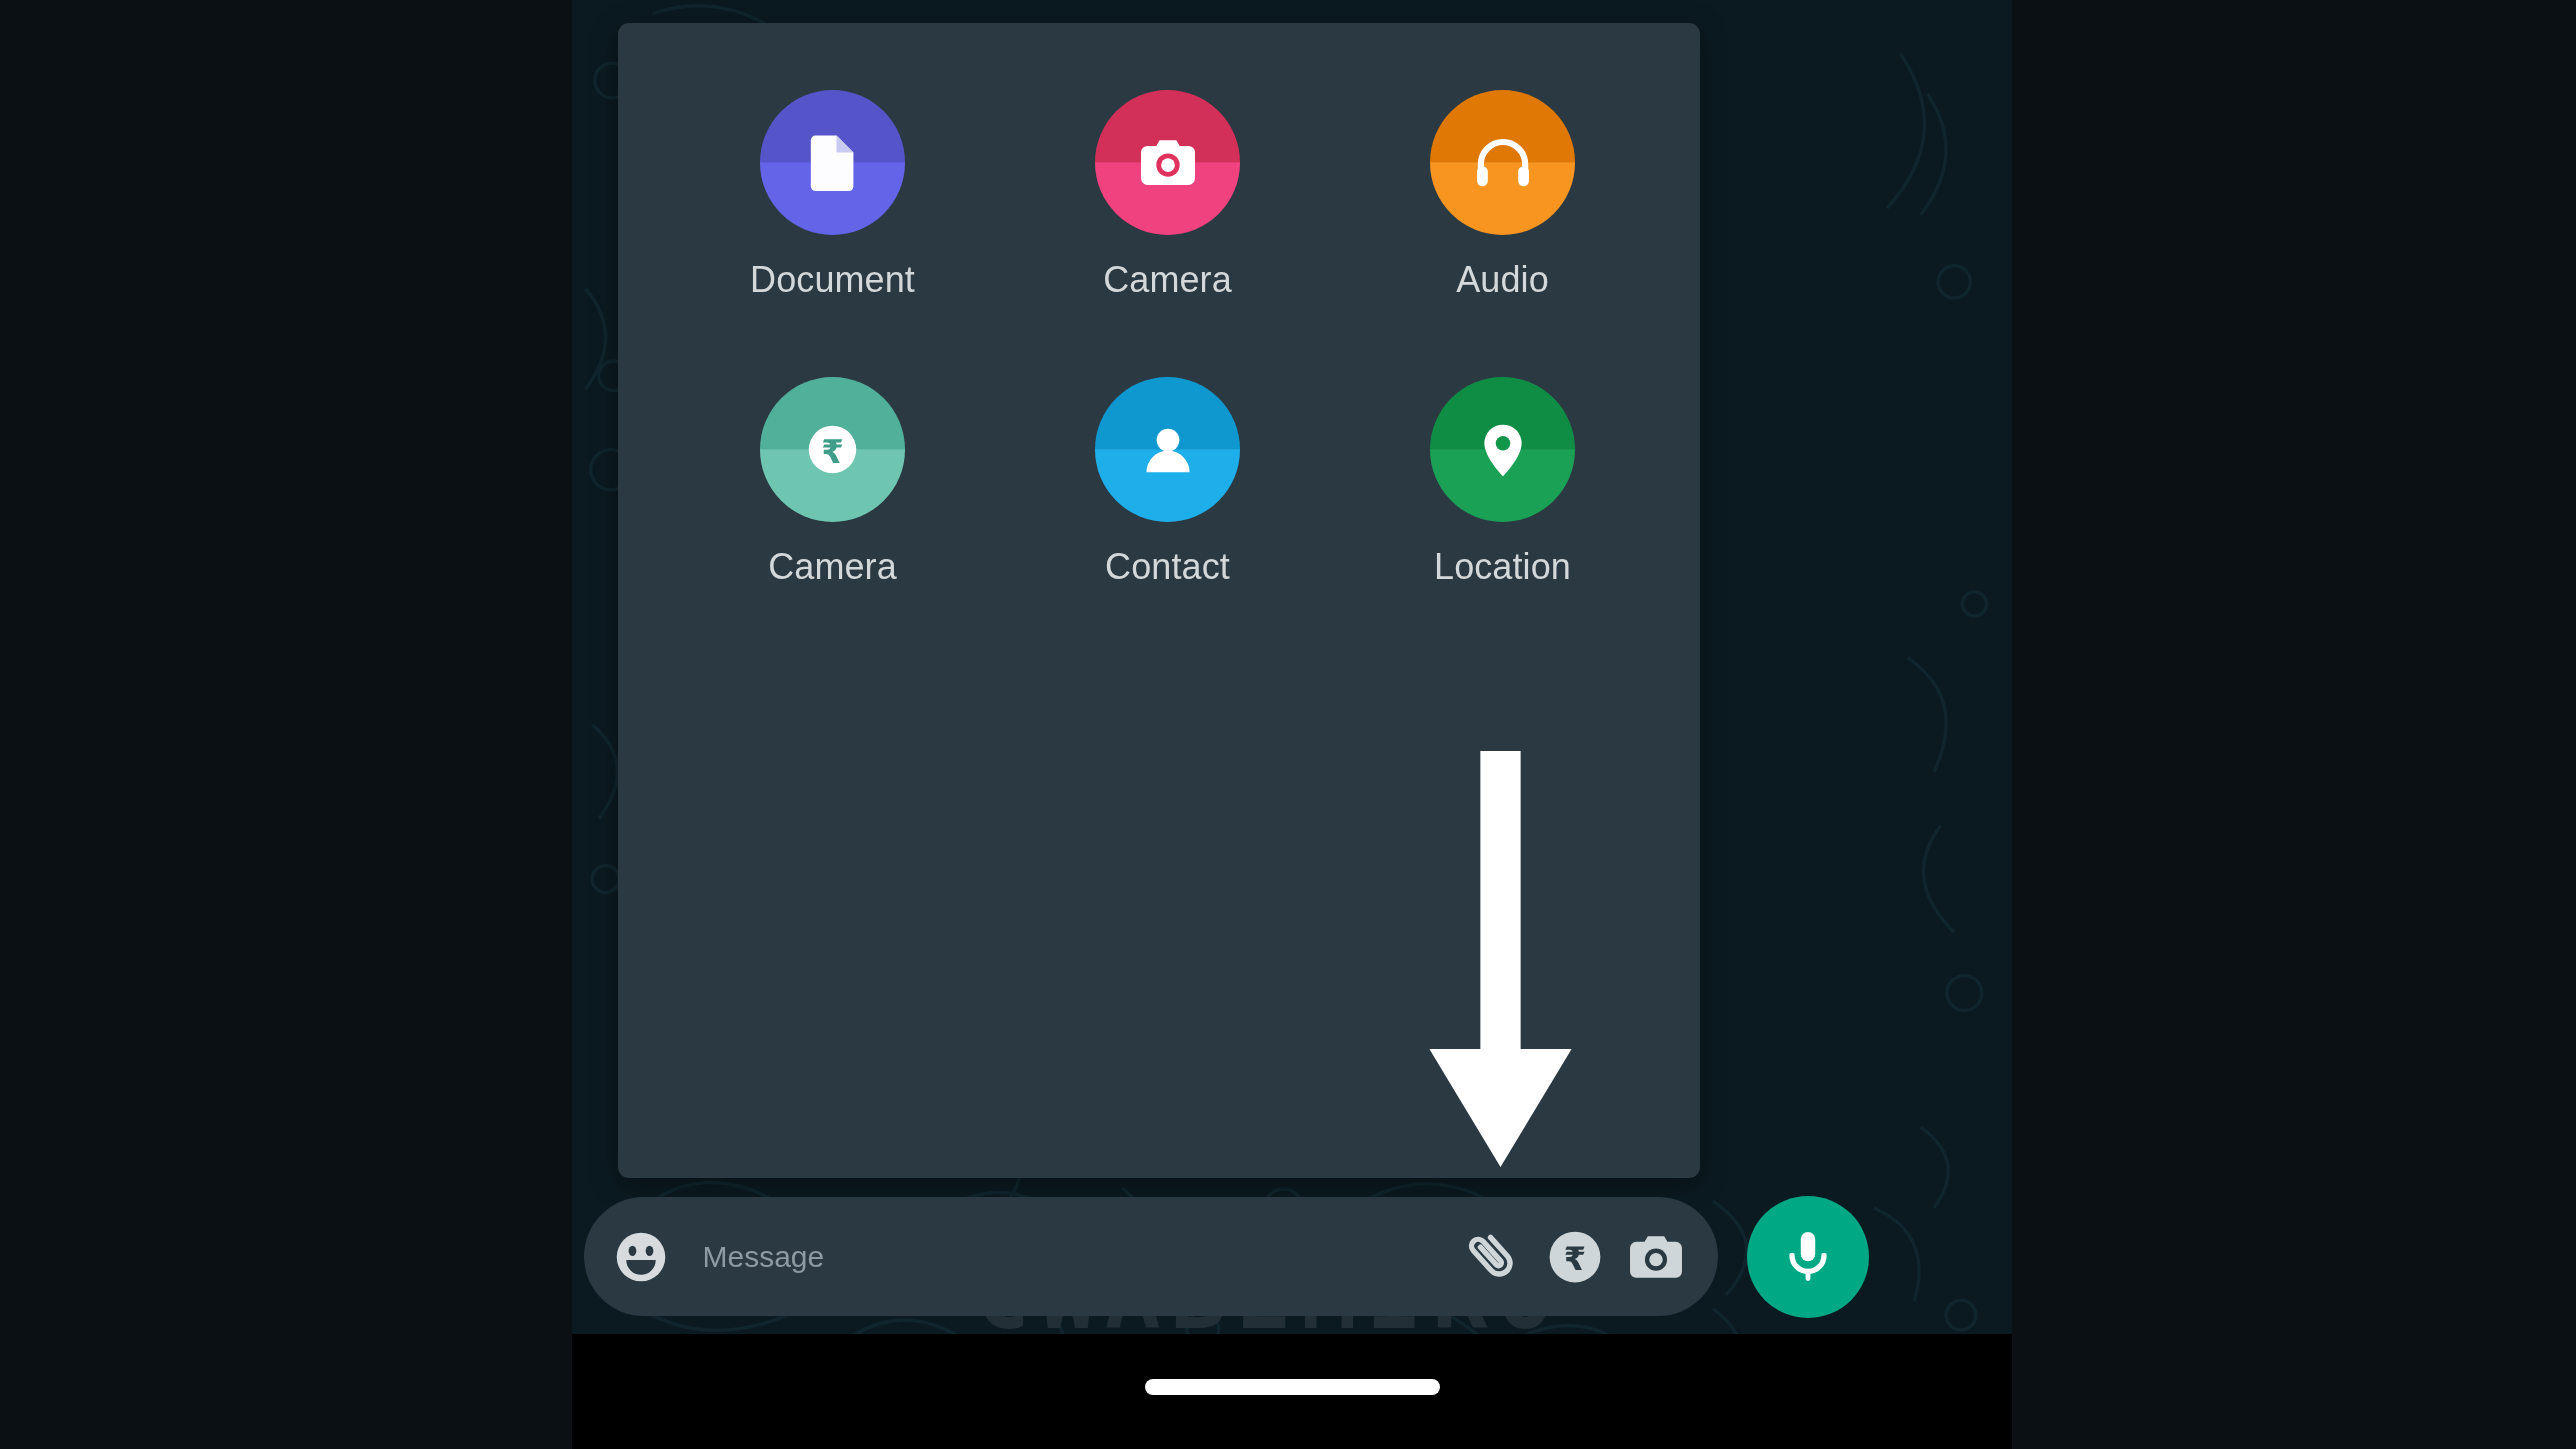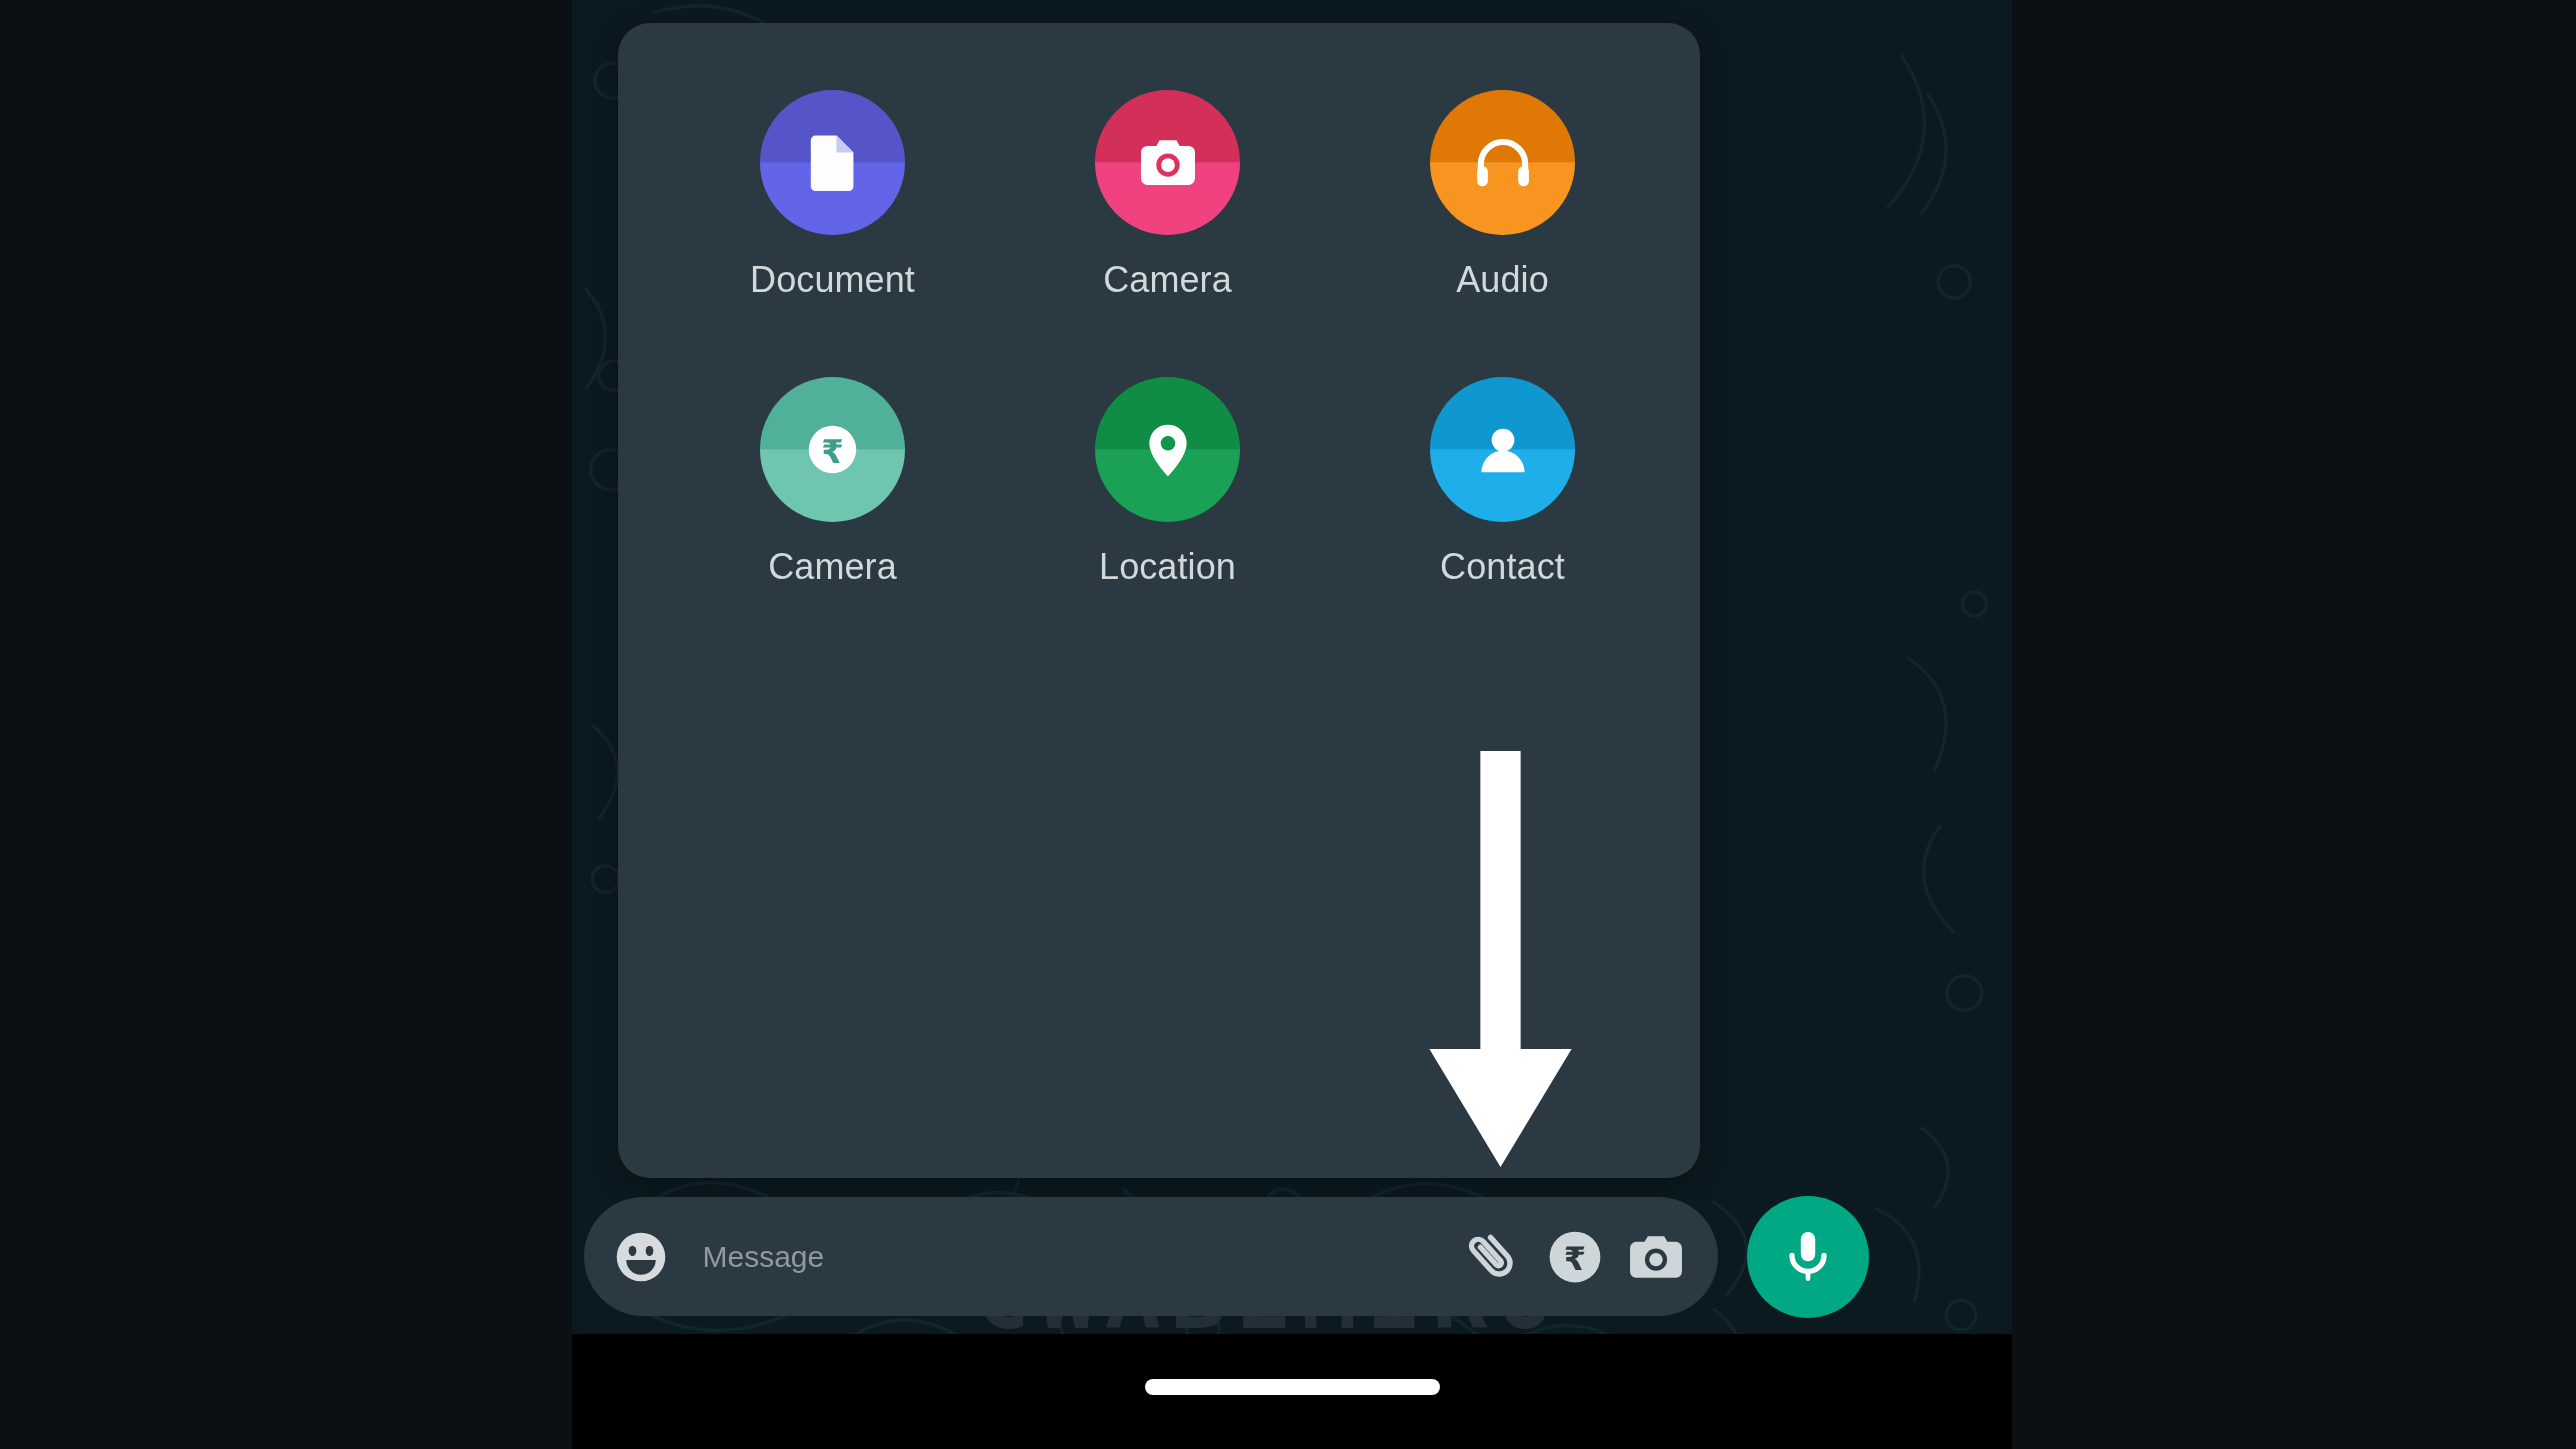--- a/index.html
+++ b/index.html
@@ -34,21 +34,21 @@
     position:absolute;inset:0;
     opacity:.5;
   }
 
   
   #attachment-panel{
     position:absolute;
     left:46px;top:23px;
     width:1082px;height:1155px;
     background:#2a3942;
-    border-radius:32px;
+    border-radius:11px;
     box-shadow:0 6.7px 27px rgba(0,0,0,.35);
   }
   #attachment-grid{
     position:absolute;
     left:47px;top:67px;
     width:1006px;
     display:grid;
     grid-template-columns:repeat(3,335px);
     grid-auto-rows:287px;
     justify-items:center;
@@ -252,37 +252,37 @@
           <div class="attach-circle" style="background:linear-gradient(to bottom,#56bba4 0%,#56bba4 50%,#6ec6b0 50%,#6ec6b0 100%);">
             <svg width="75" height="75" viewBox="0 0 24 24">
               <circle cx="12" cy="12" r="7.6" fill="#ffffff"></circle>
               <text x="12" y="16.4" text-anchor="middle" font-family="DejaVu Sans, sans-serif" font-size="10.4" font-weight="bold" fill="#3f9d89">₹</text>
             </svg>
           </div>
           <div class="attach-label">Camera</div>
         </div>
 
         <div class="attach-item">
+          <div class="attach-circle" style="background:linear-gradient(to bottom,#10a2dd 0%,#10a2dd 50%,#1eaeea 50%,#1eaeea 100%);">
+            <svg width="70" height="70" viewBox="0 0 24 24">
+              <circle cx="12" cy="8.6" r="3.9" fill="#ffffff"></circle>
+              <path d="M4.6 19.6a7.4 7.4 0 0 1 14.8 0z" fill="#ffffff"></path>
+            </svg>
+          </div>
+          <div class="attach-label">Contact</div>
+        </div>
+
+        <div class="attach-item">
           <div class="attach-circle" style="background:linear-gradient(to bottom,#12964a 0%,#12964a 50%,#1aa155 50%,#1aa155 100%);">
             <svg width="70" height="70" viewBox="0 0 24 24">
               <path d="M12 3.3a6.4 6.4 0 0 0-6.4 6.4c0 4.9 6.4 11.3 6.4 11.3s6.4-6.4 6.4-11.3A6.4 6.4 0 0 0 12 3.3z" fill="#ffffff"></path>
               <circle cx="12" cy="9.7" r="2.5" fill="#12964a"></circle>
             </svg>
           </div>
           <div class="attach-label">Location</div>
-        </div>
-
-        <div class="attach-item">
-          <div class="attach-circle" style="background:linear-gradient(to bottom,#10a2dd 0%,#10a2dd 50%,#1eaeea 50%,#1eaeea 100%);">
-            <svg width="70" height="70" viewBox="0 0 24 24">
-              <circle cx="12" cy="8.6" r="3.9" fill="#ffffff"></circle>
-              <path d="M4.6 19.6a7.4 7.4 0 0 1 14.8 0z" fill="#ffffff"></path>
-            </svg>
-          </div>
-          <div class="attach-label">Contact</div>
         </div>
 
       </div>
     </div>
 
     <svg id="down-arrow-annotation" viewBox="0 0 166 310">
       <path d="M68 0 h30 v222 h38 L83 310 L30 222 h38 z" fill="#ffffff"></path>
     </svg>
 
     <div id="watermark">CWABEMIRO</div>

